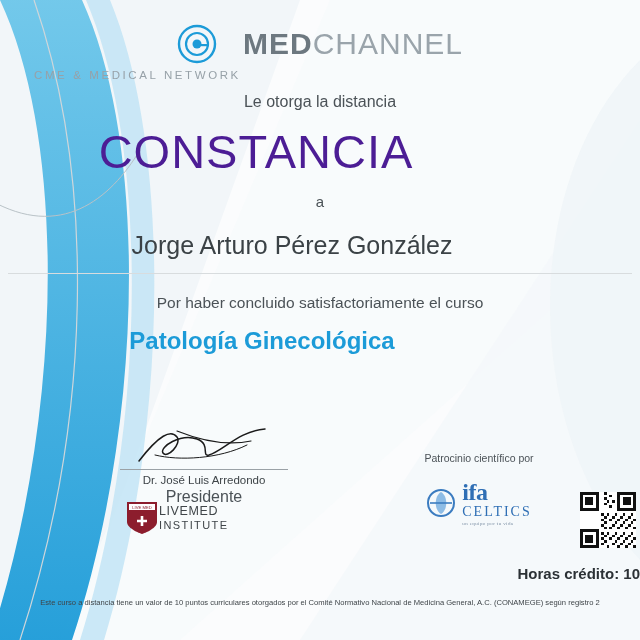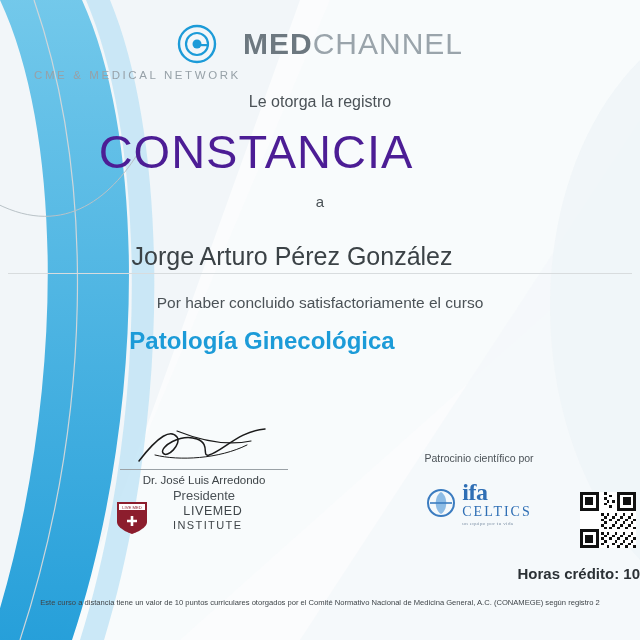--- a/index.html
+++ b/index.html
@@ -94,21 +94,21 @@
   .line-a {
     position: absolute;
     top: 193px;
     width: 640px;
     text-align: center;
     font-size: 15px;
     color: #4b5257;
   }
   .recipient {
     position: absolute;
-    top: 242px;
+    top: 231px;
     width: 584px;
     text-align: center;
     font-size: 25px;
     color: #3b4246;
     font-weight: 400;
   }
   .divider {
     position: absolute;
     top: 273px;
     left: 8px;
@@ -147,34 +147,33 @@
     width: 168px;
     height: 1px;
     background: #9aa1a6;
     margin: 2px auto 4px auto;
   }
   .sig-name {
     font-size: 11.5px;
     color: #3e4448;
   }
   .sig-role {
-    font-size: 13px;
+    font-size: 16px;
     color: #4b5257;
     margin-top: 2px;
   }
 
   
   .livemed {
     position: absolute;
-    left: 115px;
+    left: 125px;
     top: 500px;
     display: flex;
     align-items: center;
-    gap: 24px;
-    text-align: right;
+    gap: 0;
   }
   .livemed-shield {
     width: 34px;
     height: 36px;
     flex: 0 0 auto;
   }
   .livemed-text {
     line-height: 1.15;
   }
   .livemed-text .l1 {
@@ -299,21 +298,21 @@
         <circle cx="20" cy="20" r="4.5" fill="#1c9bd8"></circle>
         <rect x="19" y="20" width="13" height="2.2" fill="#1c9bd8"></rect>
       </svg>
       <div class="logo-text">
         <span class="med">MED</span><span class="channel">CHANNEL</span>
       </div>
     </div>
     <div class="logo-sub">CME &amp; MEDICAL NETWORK</div>
   </div>
 
-  <div class="line-otorga">Le otorga la registro</div>
+  <div class="line-otorga">Le otorga la distancia</div>
   <div class="title-constancia">CONSTANCIA</div>
   <div class="line-a">a</div>
   <div class="recipient">Jorge Arturo Pérez González</div>
   <div class="divider"></div>
   <div class="line-concluido">Por haber concluido satisfactoriamente el curso</div>
   <div class="course-name">Patología Ginecológica</div>
 
   <div class="signature-block">
     <svg class="sig-svg" width="170" height="42" viewBox="0 0 170 42">
       <path d="M20,36 C40,10 52,4 58,12 C63,19 48,34 44,28 C40,22 62,8 78,14 C92,19 82,32 90,30 C104,26 120,6 146,4" fill="none" stroke="#1a1a1a" stroke-width="1.5" stroke-linecap="round"></path>

